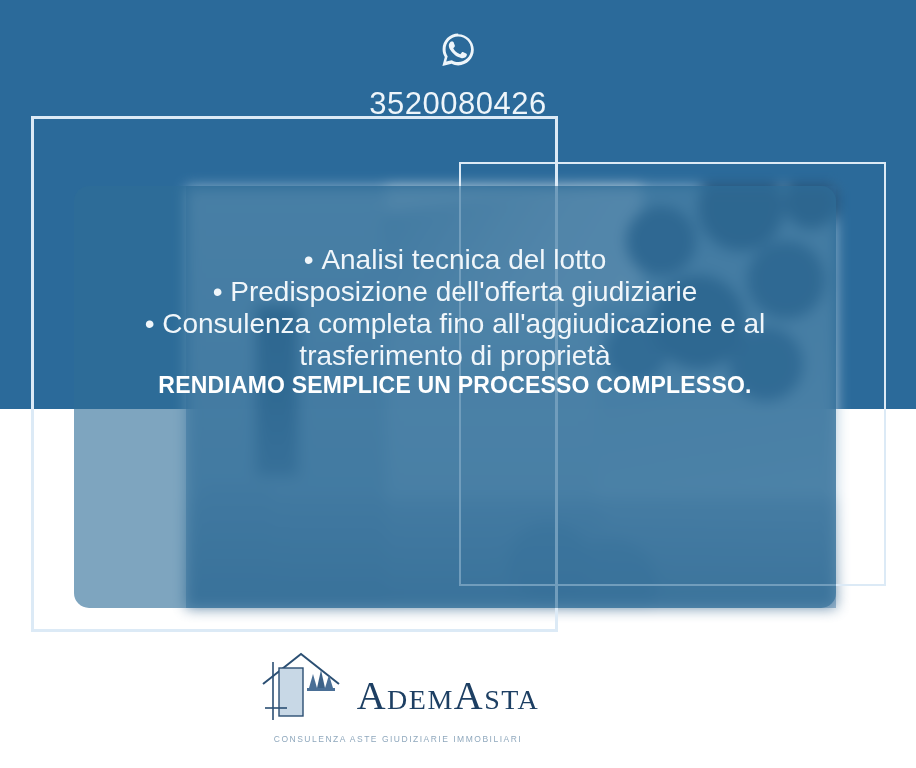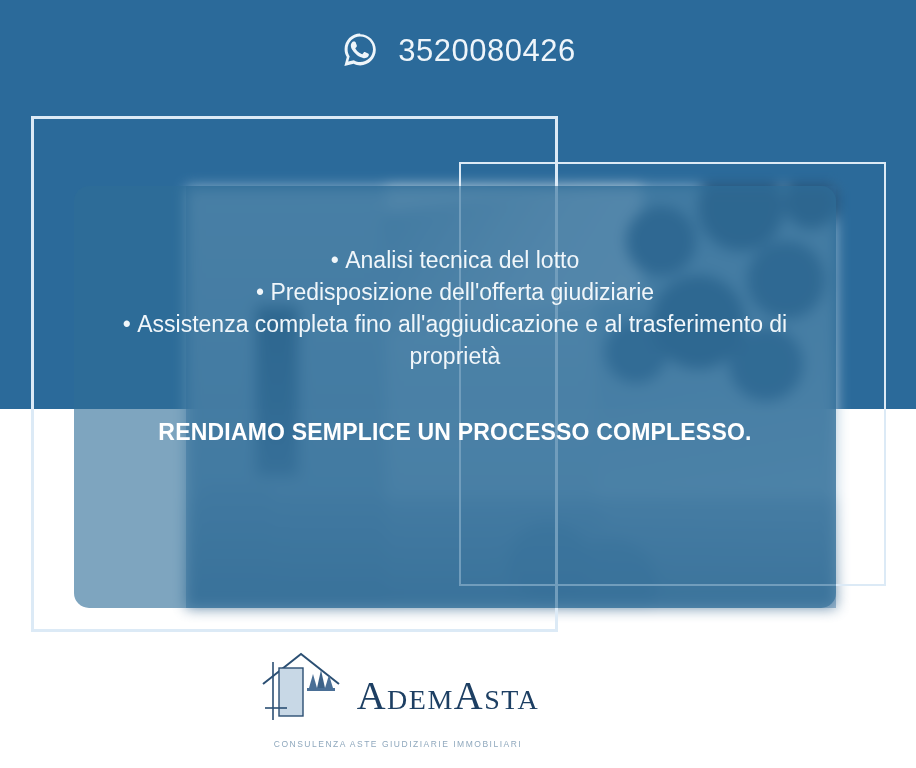--- a/index.html
+++ b/index.html
@@ -165,70 +165,69 @@
   
   .header {
     position: absolute;
     left: 0;
     top: 30px;
     width: 916px;
     display: flex;
     align-items: center;
     justify-content: center;
     gap: 18px;
+    flex-direction: column;
   }
   .wa-icon {
     width: 40px;
     height: 40px;
     display: block;
   }
   .phone-number {
     color: #eef5fa;
     font-size: 31px;
     font-weight: 400;
     letter-spacing: 0.5px;
     line-height: 1;
   }
 
   
   .bullets {
     list-style: none;
     margin: 0;
     padding: 0;
     color: #f0f6fa;
-    font-size: 23px;
+    font-size: 28px;
     line-height: 32px;
     font-weight: 400;
   }
   .bullets li {
     margin: 0;
     padding: 0;
   }
   .bullets li::before {
     content: "\2022\00a0";
   }
 
   .tagline {
-    margin-top: 47px;
     color: #ffffff;
     font-size: 23px;
     font-weight: 700;
     letter-spacing: 0.2px;
   }
 
   
   .logo {
     position: absolute;
     left: 0;
     top: 648px;
     width: 796px;
     display: flex;
     flex-direction: column;
     align-items: center;
-    gap: 13px;
   }
   .logo-main {
     display: flex;
     align-items: flex-end;
     justify-content: center;
     gap: 4px;
   }
   .logo-mark {
     width: 96px;
     height: 74px;
@@ -238,21 +237,21 @@
     color: #1d3f63;
     font-family: "Liberation Serif", serif;
     font-size: 40px;
     font-variant: small-caps;
     letter-spacing: 1.5px;
     line-height: 1;
     position: relative;
     top: -6px;
   }
   .logo-sub {
-    margin-top: 4px;
+    margin-top: 12px;
     color: #8fa8bd;
     font-size: 8.5px;
     letter-spacing: 1.5px;
     text-transform: uppercase;
     font-weight: 400;
   }
 </style>
 </head>
 <body>
 
@@ -283,21 +282,21 @@
       <path d="M20.2 3.6c-8.6 0-15.6 7-15.6 15.6 0 2.9.8 5.6 2.2 7.9L4.4 36l9.2-2.3c2.1 1.1 4.4 1.7 6.6 1.7 8.6 0 15.6-7 15.6-15.6s-7-15.6-15.6-15.6zm0 2.8c7.1 0 12.8 5.7 12.8 12.8s-5.7 12.8-12.8 12.8c-2.1 0-4.1-.5-5.9-1.5l-.6-.3-5.5 1.4 1.5-5.3-.4-.6c-1.1-1.8-1.7-3.9-1.7-6.1C7.4 12.1 13.1 6.4 20.2 6.4z" fill="#eef5fa"></path>
       <path d="M15.3 12.1c-.3-.7-.6-.7-.9-.7h-.8c-.3 0-.8.1-1.2.6-.4.5-1.6 1.5-1.6 3.7s1.6 4.3 1.8 4.6c.2.3 3.1 4.9 7.6 6.7 3.7 1.5 4.5 1.2 5.3 1.1.8-.1 2.6-1.1 3-2.1.4-1 .4-1.9.3-2.1-.1-.2-.4-.3-.9-.5-.4-.2-2.6-1.3-3-1.4-.4-.1-.7-.2-1 .2-.3.5-1.1 1.4-1.4 1.7-.3.3-.5.3-.9.1-.4-.2-1.9-.7-3.6-2.2-1.3-1.2-2.2-2.6-2.5-3.1-.3-.5 0-.7.2-.9.2-.2.4-.5.7-.8.2-.3.3-.5.4-.8.1-.3.1-.6 0-.8-.1-.2-1-2.5-1.3-3.3z" fill="#eef5fa"></path>
     </svg>
     <div class="phone-number">3520080426</div>
   </div>
 
   <div class="card">
     <ul class="bullets">
       <li>Analisi tecnica del lotto</li>
       <li>Predisposizione dell'offerta giudiziarie</li>
-      <li>Assistenza completa fino all'aggiudicazione e al trasferimento di proprietà</li>
+      <li>Consulenza completa fino all'aggiudicazione e al trasferimento di proprietà</li>
     </ul>
     <div class="tagline">RENDIAMO SEMPLICE UN PROCESSO COMPLESSO.</div>
   </div>
 
   <div class="logo">
     <div class="logo-main">
       <svg class="logo-mark" viewBox="0 0 96 74">
         <path d="M6 36 L44 6 L82 36" fill="none" stroke="#2b4f73" stroke-width="2"></path>
         <rect x="22" y="20" width="24" height="48" fill="#c8d8e6" stroke="#2b4f73" stroke-width="1.4"></rect>
         <line x1="16" y1="14" x2="16" y2="72" stroke="#2b4f73" stroke-width="1.6"></line>

